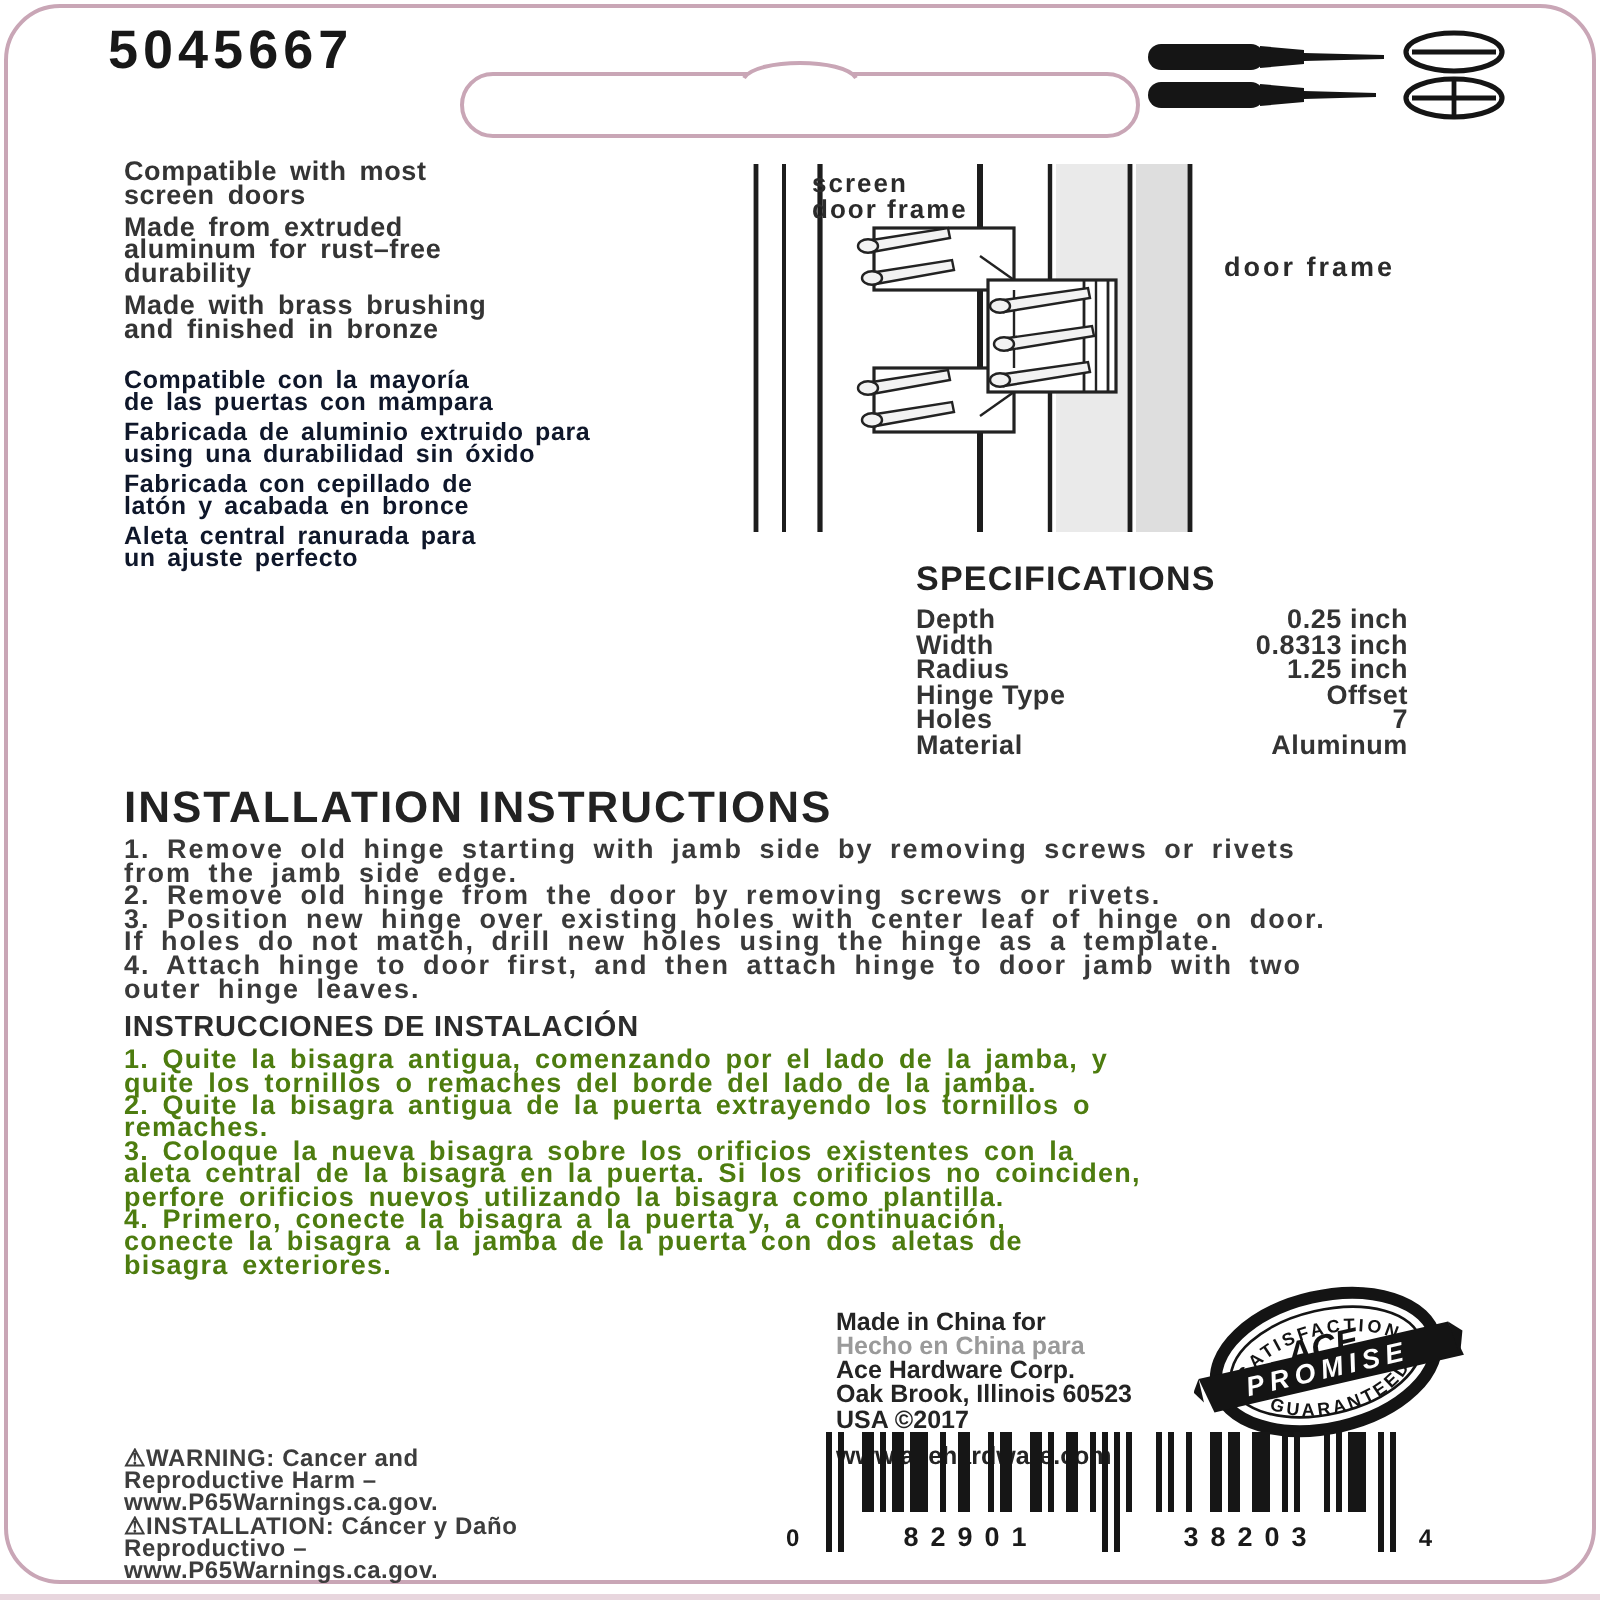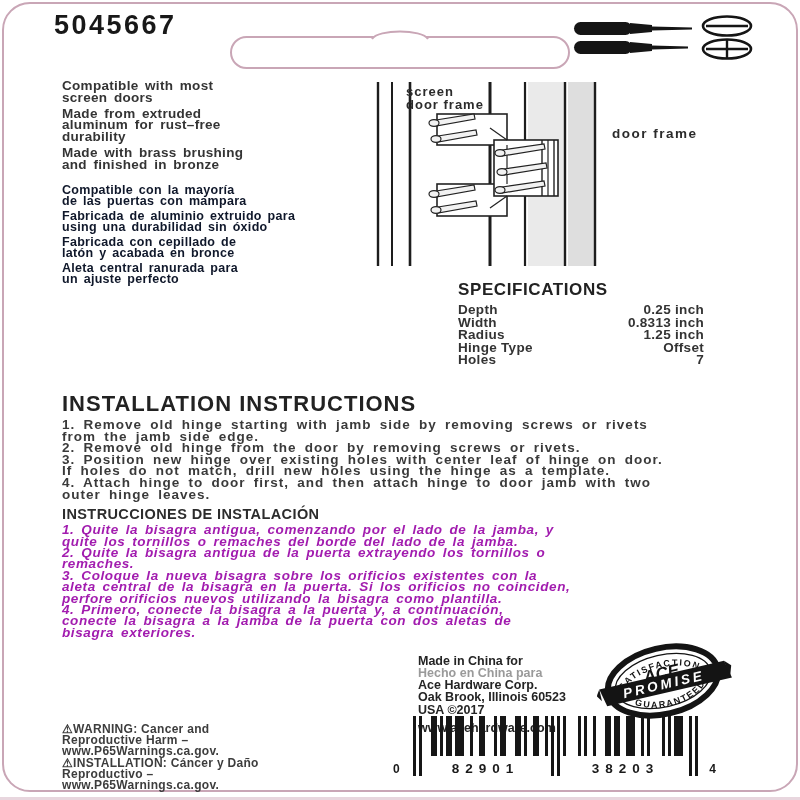--- a/index.html
+++ b/index.html
@@ -20,21 +20,21 @@
   .specs{left:458px;top:280px;width:246px;}
   .specs h2{margin:0 0 3px 0;font-size:17px;letter-spacing:0.6px;color:#222;}
   .spec-row{display:flex;justify-content:space-between;font-size:13.5px;font-weight:bold;
        line-height:11.3px;letter-spacing:0.3px;color:#333;padding-top:1.2px;}
   .install{left:62px;top:391px;width:700px;}
   .install h2{margin:0 0 2px 0;font-size:22px;letter-spacing:1px;color:#222;}
   .install h3{margin:6px 0 2px 0;font-size:14.5px;letter-spacing:0.4px;color:#2c2c2c;}
   .body-text{font-size:13.5px;font-weight:bold;line-height:11.6px;letter-spacing:1px;
        word-spacing:3.5px;color:#3a3a3a;}
   .body-text-es{font-size:13.5px;font-weight:bold;line-height:11.4px;letter-spacing:0.6px;
-       word-spacing:2.5px;color:#a21caf;font-style:italic;}
+       word-spacing:2.5px;color:#4d7c0f;}
   .madein{left:418px;top:654px;width:190px;font-size:12.5px;font-weight:bold;line-height:10.8px;}
   .madein .ln{padding-top:1.5px;color:#242424;}
   .madein .gray{color:#9a9a9a;}
   .madein .site{margin-top:6px;color:#242424;}
   .warning{left:62px;top:723px;width:310px;font-size:12px;font-weight:bold;
        line-height:11px;letter-spacing:0.3px;color:#3d3d3d;}
   .warning div{padding-top:1px;}
   
   .barcode{left:413px;top:716px;width:285px;height:62px;}
   .bars{position:absolute;left:0;top:0;display:flex;align-items:flex-start;}
@@ -180,20 +180,24 @@
     <span>Radius</span>
     <span>1.25 inch</span>
   </div>
   <div class="spec-row">
     <span>Hinge Type</span>
     <span>Offset</span>
   </div>
   <div class="spec-row">
     <span>Holes</span>
     <span>7</span>
+  </div>
+  <div class="spec-row">
+    <span>Material</span>
+    <span>Aluminum</span>
   </div>
 </div>
 
 <div class="abs install">
   <h2>INSTALLATION INSTRUCTIONS</h2>
   <div class="ml body-text">1. Remove old hinge starting with jamb side by removing screws or rivets
 from the jamb side edge.
 2. Remove old hinge from the door by removing screws or rivets.
 3. Position new hinge over existing holes with center leaf of hinge on door.
 If holes do not match, drill new holes using the hinge as a template.

